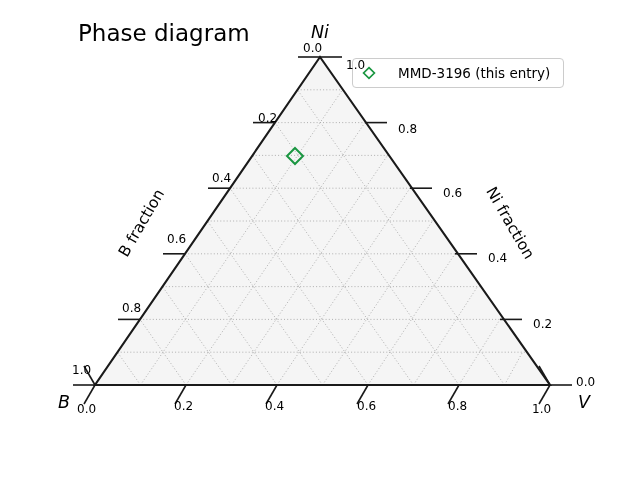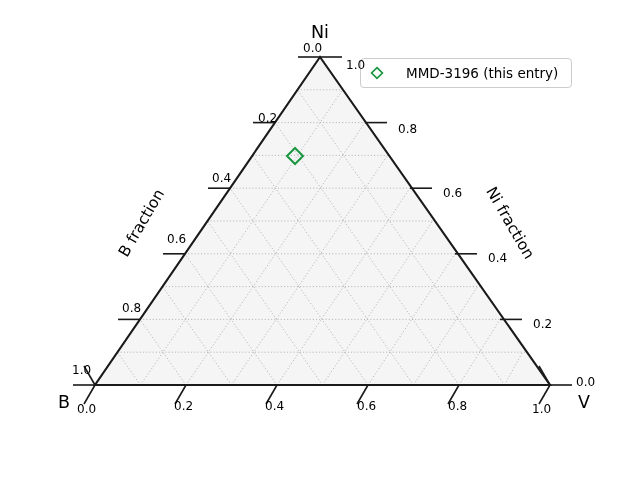--- a/index.html
+++ b/index.html
@@ -25,21 +25,21 @@
   .ttl {
     position: absolute;
     left: 78px;
     top: 20px;
     font-size: 23px;
     color: #000000;
     white-space: nowrap;
   }
   .legend-box {
     position: absolute;
-    left: 360px;
+    left: 352px;
     top: 58px;
     width: 212px;
     height: 30px;
     background: #ffffff;
     border: 1px solid #cccccc;
     border-radius: 4px;
     box-sizing: border-box;
     display: flex;
     align-items: center;
     padding-left: 9px;
@@ -74,20 +74,21 @@
   #right-axis-title {
     left: 470px;
     top: 214px;
     transform: rotate(60deg);
   }
   .apex {
     position: absolute;
     font-size: 17.5px;
     color: #000000;
     white-space: nowrap;
+    font-style: italic;
   }
   #apex-ni { left: 311px; top: 22px; }
   #apex-b  { left: 58px;  top: 392px; }
   #apex-v  { left: 578px; top: 392px; }
   .tk {
     position: absolute;
     font-size: 12px;
     color: #000000;
     white-space: nowrap;
   }
@@ -167,20 +168,21 @@
       <line x1="95" y1="385" x2="84" y2="366"></line>
 
       <line x1="550" y1="385" x2="539" y2="366"></line>
     </g>
 
     <g>
       <polygon points="295,148 303,156 295,164 287,156" fill="none" stroke="#1a9641" stroke-width="2"></polygon>
     </g>
   </svg>
 
+  <div class="ttl">Phase diagram</div>
 
   <div class="legend-box">
     <svg class="legend-marker" viewBox="0 0 14 14">
       <polygon points="7,1.6 12.4,7 7,12.4 1.6,7" fill="none" stroke="#1a9641" stroke-width="1.7"></polygon>
     </svg>
     <span class="legend-label">MMD-3196 (this entry)</span>
   </div>
 
   <div class="apex" id="apex-ni">Ni</div>
   <div class="apex" id="apex-b">B</div>

